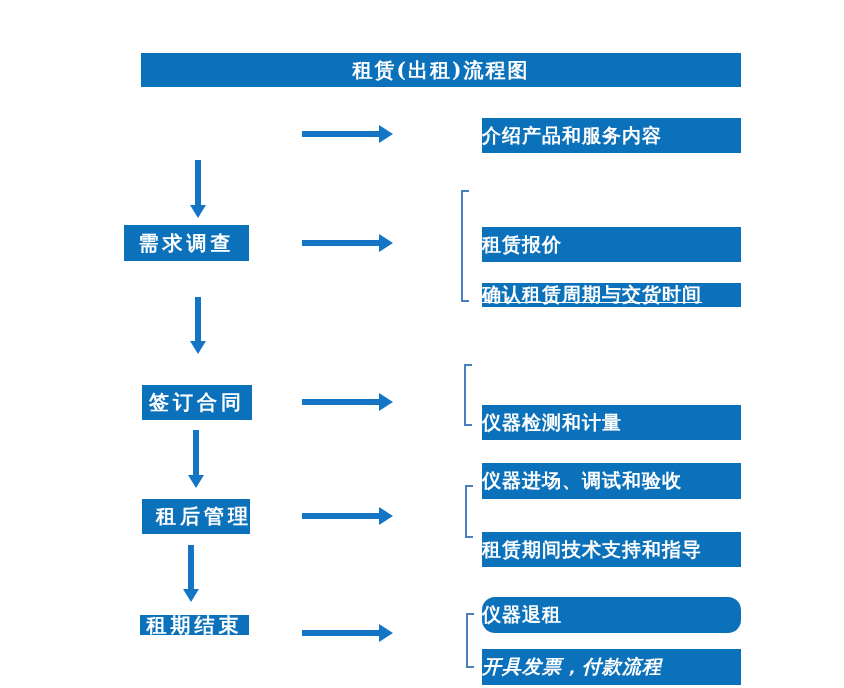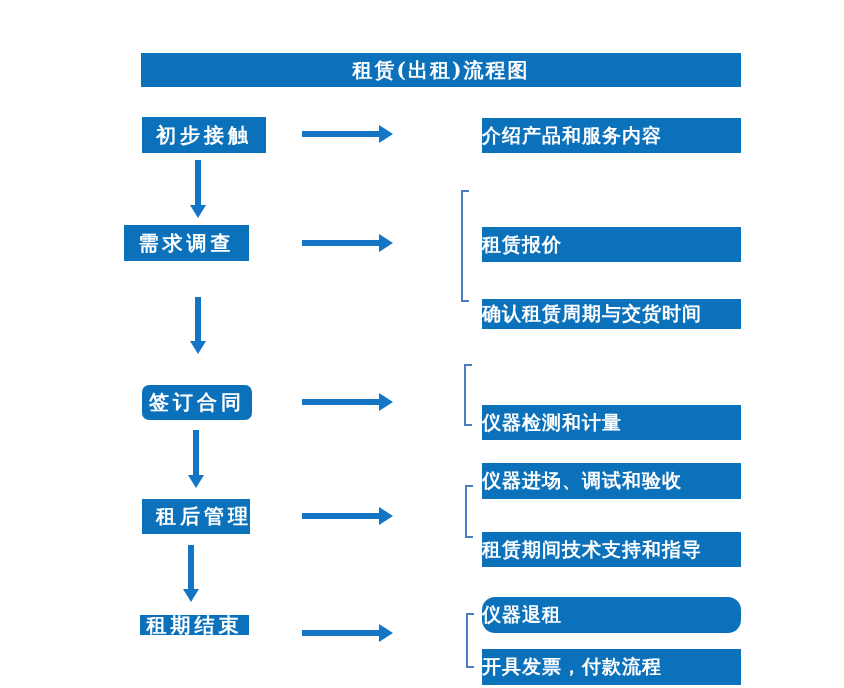--- a/index.html
+++ b/index.html
@@ -105,34 +105,33 @@
 </style>
 </head>
 <body>
 
 <div class="canvas">
 
   <div class="title-bar">
     <span>租赁(出租)流程图</span>
   </div>
 
-  <div class="stage-box" style="left:102px; top:77px;  width:124px; height:36px;">初步接触</div>
   <div class="stage-box" style="left:84px; top:185px; width:125px; height:36px;">需求调查</div>
-  <div class="stage-box" style="left:102px; top:345px; width:110px; height:35px;border-radius:7px;">签订合同</div>
+  <div class="stage-box" style="left:102px; top:345px; width:110px; height:35px;">签订合同</div>
   <div class="stage-box" style="left:102px; top:459px; width:108px; height:35px;padding-left:16px;">租后管理</div>
   <div class="stage-box" style="left:100px; top:575px; width:109px; height:20px;">租期结束</div>
 
   <div class="detail-box" style="top:78px;  height:35px;">介绍产品和服务内容</div>
   <div class="detail-box" style="top:187px; height:35px;">租赁报价</div>
-  <div class="detail-box" style="top:259px; height:30px;">确认租赁周期与交货时间</div>
+  <div class="detail-box" style="top:243px; height:24px;text-decoration:underline;">确认租赁周期与交货时间</div>
   <div class="detail-box" style="top:365px; height:35px;">仪器检测和计量</div>
   <div class="detail-box" style="top:423px; height:36px;">仪器进场、调试和验收</div>
   <div class="detail-box" style="top:492px; height:35px;">租赁期间技术支持和指导</div>
   <div class="detail-box" style="top:557px; height:36px;border-radius:13px;">仪器退租</div>
-  <div class="detail-box" style="top:609px; height:36px;">开具发票，付款流程</div>
+  <div class="detail-box" style="top:609px; height:36px;font-style:italic;">开具发票，付款流程</div>
 
   <div class="h-arrow" style="top:91px;"></div>
   <div class="h-arrow" style="top:200px;"></div>
   <div class="h-arrow" style="top:359px;"></div>
   <div class="h-arrow" style="top:473px;"></div>
   <div class="h-arrow" style="top:590px;"></div>
 
   <div class="v-arrow" style="left:155px; top:120px; height:45px;"></div>
   <div class="v-arrow" style="left:155px; top:257px; height:44px;"></div>
   <div class="v-arrow" style="left:153px; top:390px; height:45px;"></div>

